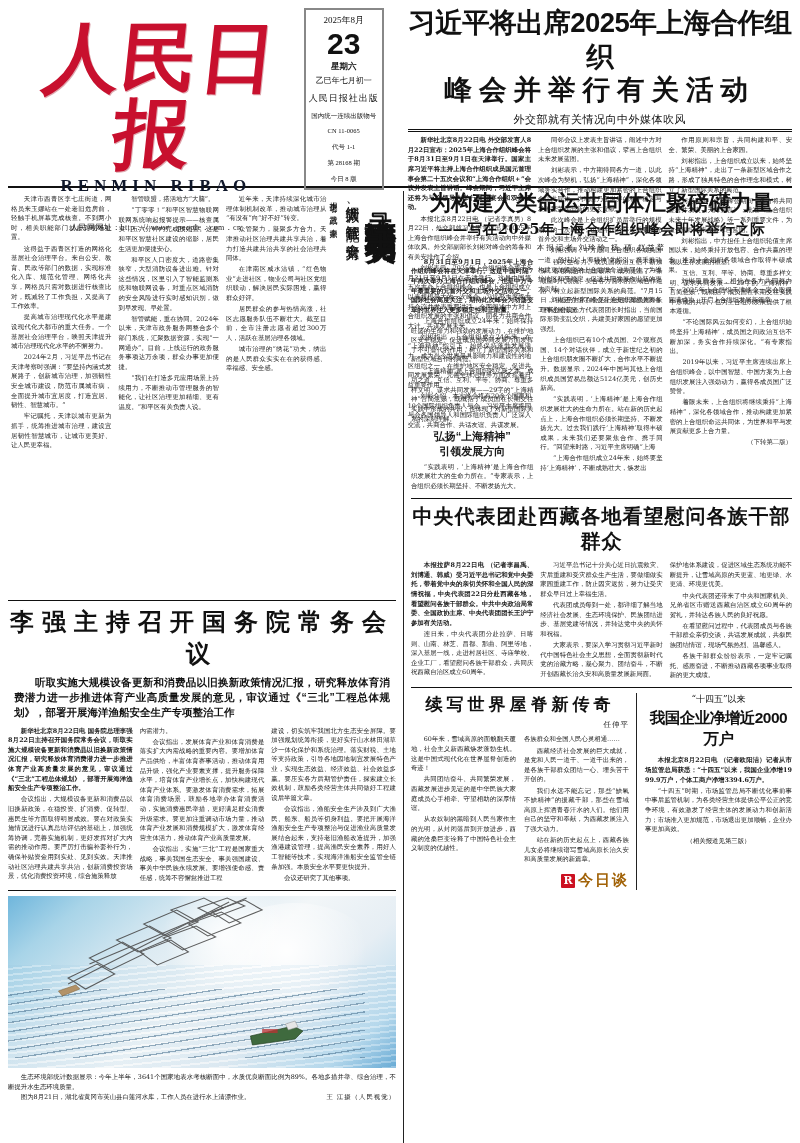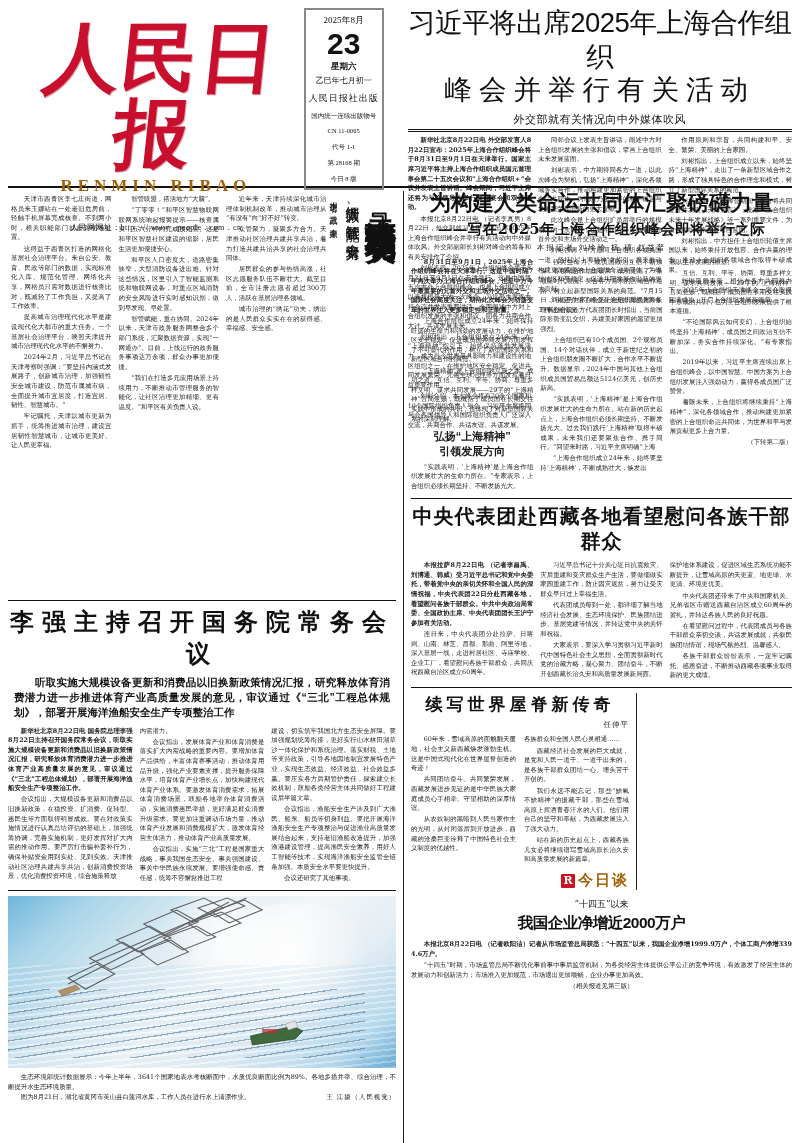--- a/index.html
+++ b/index.html
@@ -4,32 +4,32 @@
 <style>
   html,body{margin:0;padding:0;background:#fff;}
   body{width:800px;height:1143px;font-family:"Liberation Serif","DejaVu Serif",serif;color:#111;overflow:hidden;}
   .page{position:relative;width:800px;height:1143px;box-sizing:border-box;padding:6px 8px 4px 8px;}
 
   
   .masthead{display:flex;align-items:flex-start;height:176px;}
   .mast-left{width:300px;position:relative;}
   .logo-zh{font-family:"DejaVu Serif",serif;font-weight:bold;color:#c8102e;font-size:76px;line-height:1;letter-spacing:2px;
       padding:14px 0 0 4px;text-align:center;transform:skewX(-6deg);text-shadow:1px 1px 0 rgba(160,10,30,.35);}
-  .logo-en{color:#a16207;font-family:"Liberation Serif",serif;font-weight:bold;font-size:17px;letter-spacing:5px;text-align:center;margin-top:4px;}
+  .logo-en{color:#0f172a;font-family:"Liberation Serif",serif;font-weight:bold;font-size:17px;letter-spacing:5px;text-align:center;margin-top:4px;}
   .logo-url{font-size:8px;color:#222;text-align:center;margin-top:26px;letter-spacing:.4px;}
   .mast-mid{flex:1;}
   .datebox{width:80px;margin:2px 18px 0 auto;border:2px solid #888;padding:4px 3px 5px 3px;text-align:center;box-sizing:border-box;}
   .datebox .ymd{font-size:9px;margin-bottom:1px;}
   .datebox .day{font-size:30px;font-weight:bold;font-family:"Liberation Sans",sans-serif;line-height:1.05;}
   .datebox .wk{font-size:8.5px;font-weight:bold;margin-top:1px;}
   .datebox .lunar{font-size:8px;margin-top:2px;}
   .datebox .pub{font-size:9px;margin-top:6px;letter-spacing:1px;}
   .datebox .meta{font-size:6.5px;margin-top:6px;line-height:1.5;}
   .mast-right{width:396px;padding-left:6px;box-sizing:border-box;}
-  .m-head1{font-family:"Liberation Sans",sans-serif;font-weight:normal;font-size:27.5px;line-height:1.22;letter-spacing:-.5px;text-align:center;}
+  .m-head1{font-family:"Liberation Sans",sans-serif;font-weight:bold;font-size:27.5px;line-height:1.22;letter-spacing:-.5px;text-align:center;}
   .m-head1 .l2{letter-spacing:7px;}
   .m-sub1{text-align:center;font-size:11px;margin-top:5px;letter-spacing:.5px;font-family:"DejaVu Serif",serif;}
 
   
   .hr-thick{border:0;border-top:2.5px solid #111;margin:4px 0 0 0;}
   .hr-thin{border:0;border-top:1px solid #111;margin:2px 0 0 0;}
   .hr-med{border:0;border-top:1.5px solid #111;margin:5px 0 5px 0;}
 
   
   .body-wrap{display:flex;margin-top:3px;height:952px;}
@@ -93,21 +93,21 @@
   .cap{font-size:6.4px;line-height:1.55;margin-top:5px;text-align:justify;font-family:"DejaVu Serif",serif;}
   .cap p{margin:0;text-indent:2em;}
   .cap .credit{float:right;text-indent:0;letter-spacing:1px;}
 
   
   .todaytalk{display:flex;align-items:center;justify-content:flex-end;gap:3px;margin-top:5px;}
   .tt-logo{background:#cc1122;color:#fff;font-family:"DejaVu Serif",serif;font-weight:bold;font-size:11px;
       width:14px;height:14px;display:flex;align-items:center;justify-content:center;border-radius:1px;}
   .tt-text{color:#a16207;font-family:"Liberation Sans",sans-serif;font-weight:bold;font-size:15px;letter-spacing:2px;}
   .note{font-size:6.4px;text-align:center;margin-top:2px;}
-  .bottom-split{display:flex;gap:8px;flex-direction:column;}
+  .bottom-split{display:flex;gap:8px;}
   .bs-l{width:226px;border-right:1.1px solid #222;padding-right:7px;box-sizing:border-box;}
   .bs-r{flex:1;}
 </style>
 </head>
 <body>
 
 <div class="page">
 
   <div class="masthead">
 
@@ -187,20 +187,21 @@
           <div class="tcol txt">
             <p>智管联盟，搭活地方“大脑”。</p>
             <p>“丁零零！”和平区智慧物联网联网系统响起报警提示——核查属实，五六分钟内完成预处置。这是和平区智慧社区建设的缩影，居民生活更加便捷安心。</p>
             <p>和平区人口密度大，道路密集狭窄，大型消防设备进出难。针对这些情况，区里引入了智能监测系统和物联网设备，对重点区域消防的安全风险进行实时感知识别，做到早发现、早处置。</p>
             <p>智管赋能，重在协同。2024年以来，天津市政务服务网整合多个部门系统，汇聚数据资源，实现“一网通办”。目前，上线运行的政务服务事项达万余项，群众办事更加便捷。</p>
             <p>“我们在打造多元应用场景上持续用力，不断推动市管理服务的智能化，让社区治理更加精细、更有温度。”和平区有关负责人说。</p>
           </div>
           <div class="tcol txt">
             <p>近年来，天津持续深化城市治理体制机制改革，推动城市治理从“有没有”向“好不好”转变。</p>
             <p>众管聚力，凝聚多方合力。天津推动社区治理共建共享共治，着力打造共建共治共享的社会治理共同体。</p>
+            <p>在津南区咸水沽镇，“红色物业”走进社区，物业公司与社区党组织联动，解决居民实际困难，赢得群众好评。</p>
             <p>居民群众的参与热情高涨，社区志愿服务队伍不断壮大。截至目前，全市注册志愿者超过300万人，活跃在基层治理各领域。</p>
             <p>城市治理的“绣花”功夫，绣出的是人民群众实实在在的获得感、幸福感、安全感。</p>
           </div>
         </div>
       </div>
 
       <hr class="hr-med">
 
       <div>
         <div class="h-liqiang h-center">李强主持召开国务院常务会议</div>

